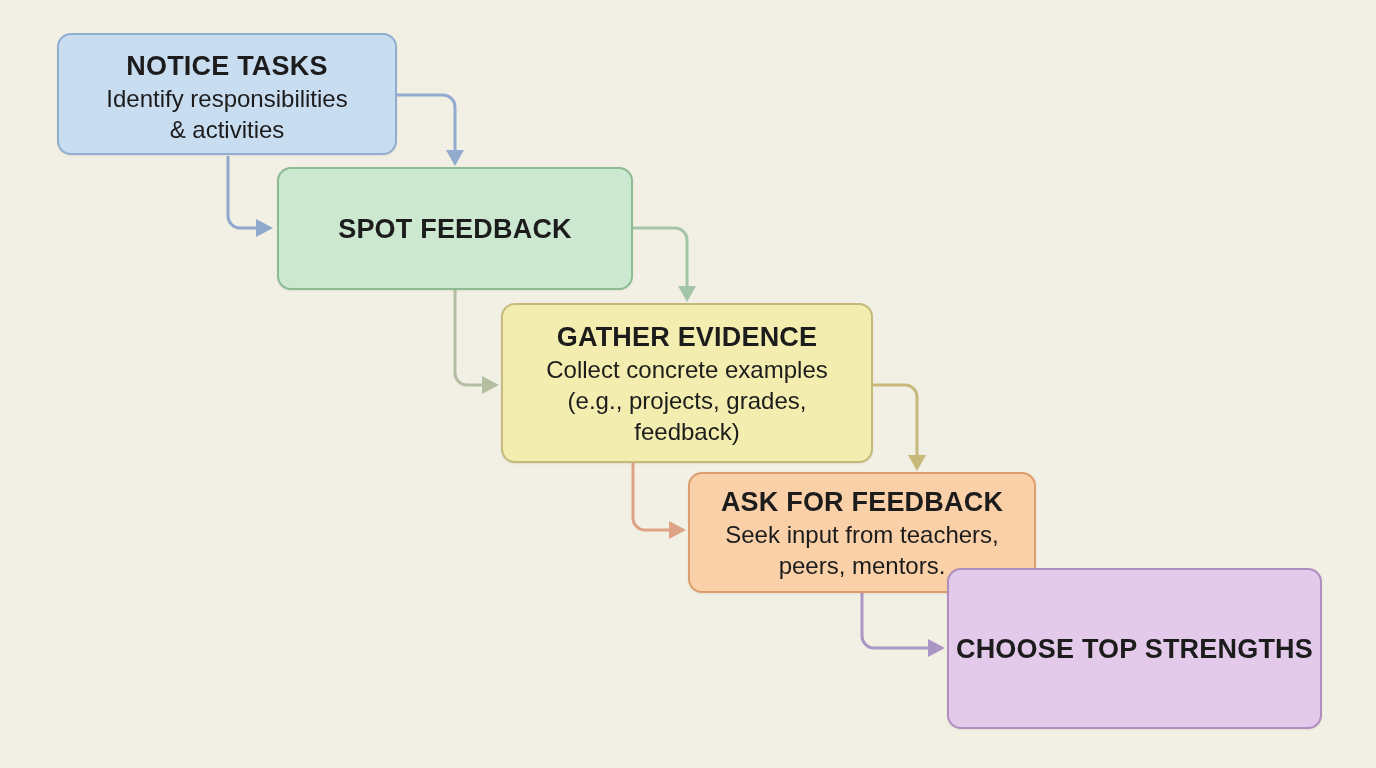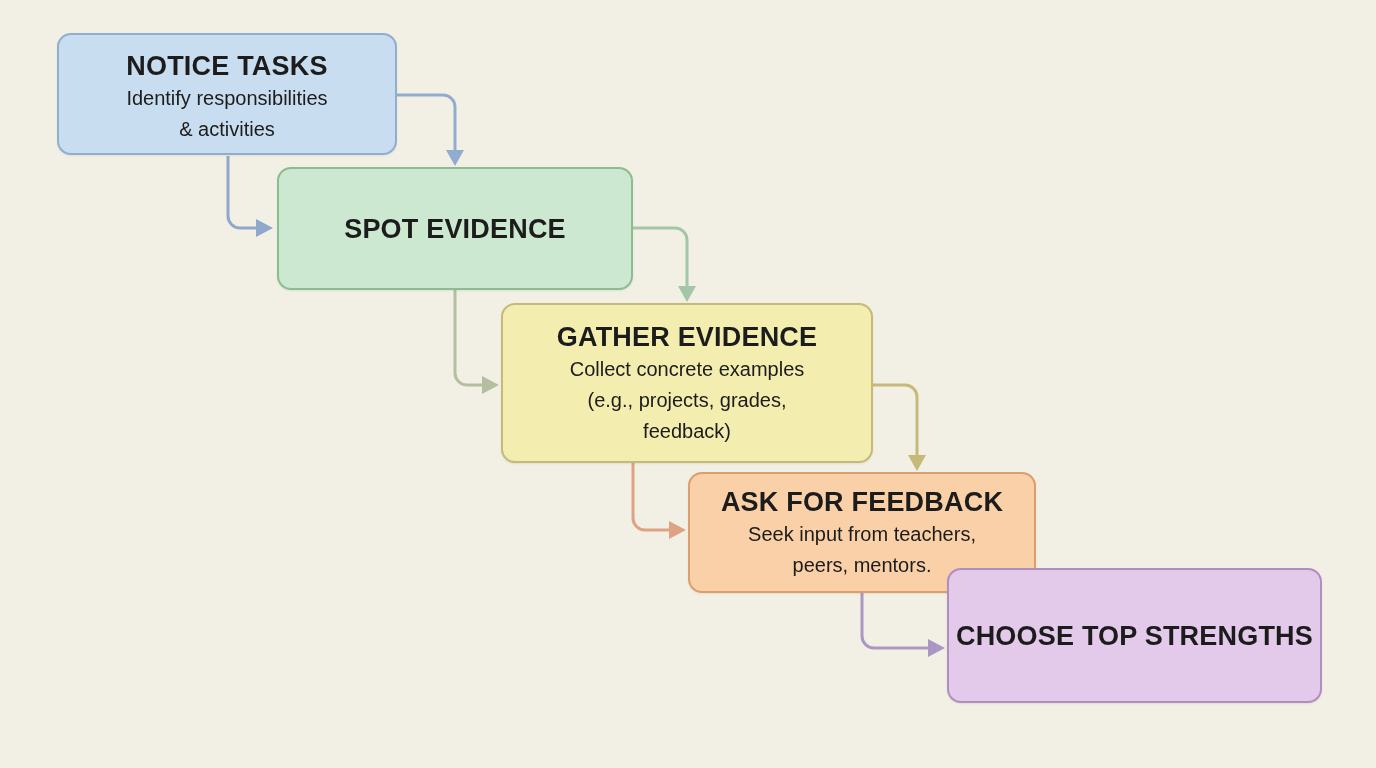--- a/index.html
+++ b/index.html
@@ -42,31 +42,31 @@
     box-shadow: 0 1px 2px rgba(80,80,60,0.10);
   }
   .step-title {
     font-size: 27px;
     font-weight: 700;
     line-height: 34px;
     letter-spacing: 0.2px;
     white-space: nowrap;
   }
   .step-body {
-    font-size: 20px;
+    font-size: 24px;
     font-weight: 400;
     line-height: 31px;
     white-space: pre-line;
   }
   
   #box-notice   { left: 57px;  top: 33px;  width: 340px; height: 122px; }
   #box-spot     { left: 277px; top: 167px; width: 356px; height: 123px; }
   #box-gather   { left: 501px; top: 303px; width: 372px; height: 160px; }
   #box-ask      { left: 688px; top: 472px; width: 348px; height: 121px; }
-  #box-choose   { left: 947px; top: 568px; width: 375px; height: 135px; z-index: 3; }
+  #box-choose   { left: 947px; top: 568px; width: 375px; height: 161px; z-index: 3; }
 </style>
 </head>
 <body>
 
 <div id="canvas" style="background-color: rgb(242, 240, 228); color: rgb(28, 28, 28);">
 
   <svg id="connectors" viewBox="0 0 1376 768" xmlns="http://www.w3.org/2000/svg">
 
     <g>
       <path class="connector-line" d="M397 95 H443 A12 12 0 0 1 455 107 V150" stroke="#92accf"></path>
@@ -104,21 +104,21 @@
     </g>
   </svg>
 
   <div id="box-notice" class="step-box" style="background-color: rgb(201, 221, 241); border-color: rgb(144, 174, 208); justify-content: flex-end;">
     <div class="step-title">NOTICE TASKS</div>
     <div class="step-body">Identify responsibilities
 &amp; activities</div>
   </div>
 
   <div id="box-spot" class="step-box" style="background-color: rgb(205, 232, 208); border-color: rgb(141, 187, 146);">
-    <div class="step-title">SPOT EVIDENCE</div>
+    <div class="step-title">SPOT FEEDBACK</div>
   </div>
 
   <div id="box-ask" class="step-box" style="background-color: rgb(249, 208, 167); border-color: rgb(221, 158, 111);">
     <div class="step-title">ASK FOR FEEDBACK</div>
     <div class="step-body">Seek input from teachers,
 peers, mentors.</div>
   </div>
 
   <div id="box-gather" class="step-box" style="background-color: rgb(243, 237, 175); border-color: rgb(197, 186, 121);">
     <div class="step-title">GATHER EVIDENCE</div>

